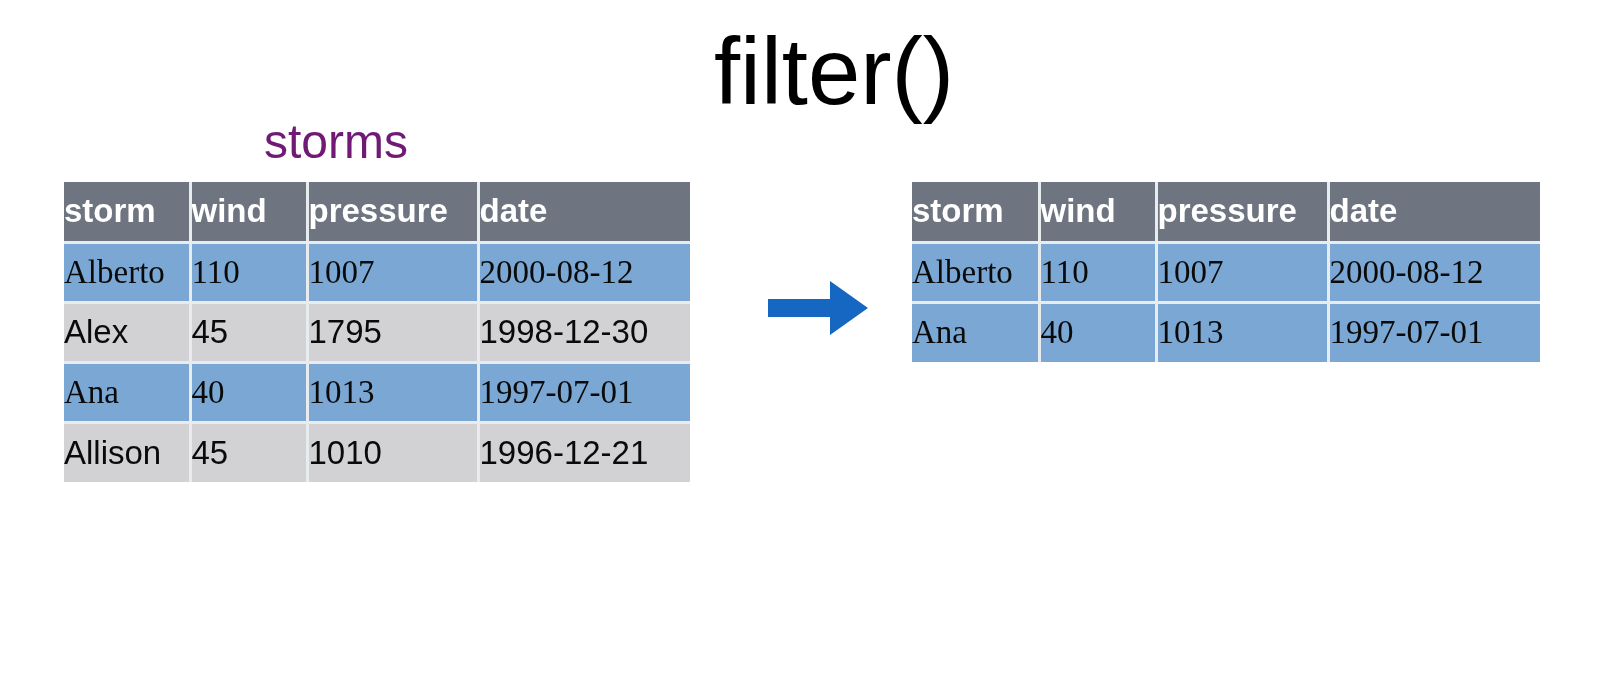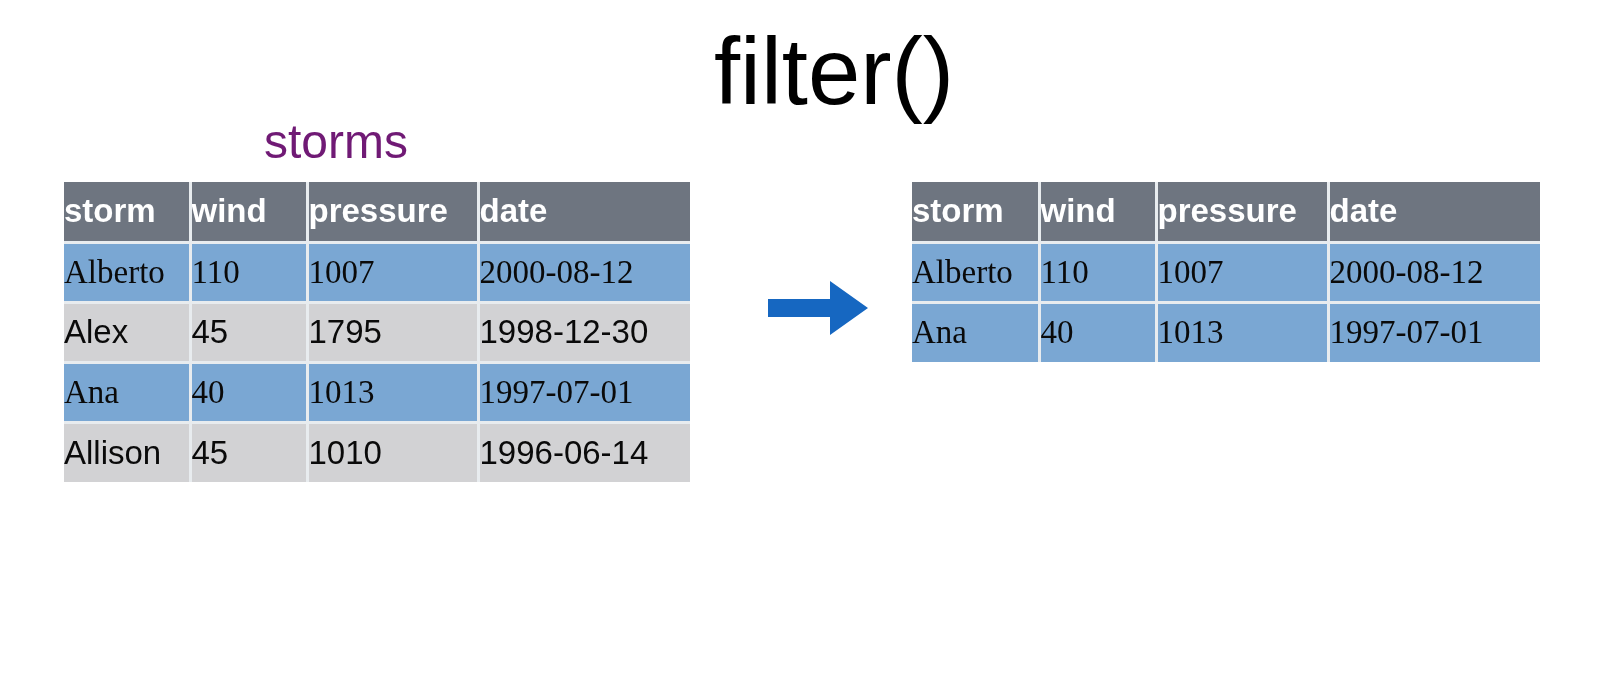--- a/index.html
+++ b/index.html
@@ -106,21 +106,21 @@
       <tr class="hl">
         <td>Ana</td>
         <td>40</td>
         <td>1013</td>
         <td>1997-07-01</td>
       </tr>
       <tr class="norm">
         <td>Allison</td>
         <td>45</td>
         <td>1010</td>
-        <td>1996-06-14</td>
+        <td>1996-12-21</td>
       </tr>
     </tbody>
 </table>
 
 <div class="arrow-wrap">
   <svg viewBox="0 0 100 54" aria-hidden="true">
     <path d="M0,18 L62,18 L62,0 L100,27 L62,54 L62,36 L0,36 Z"></path>
   </svg>
 </div>
 

